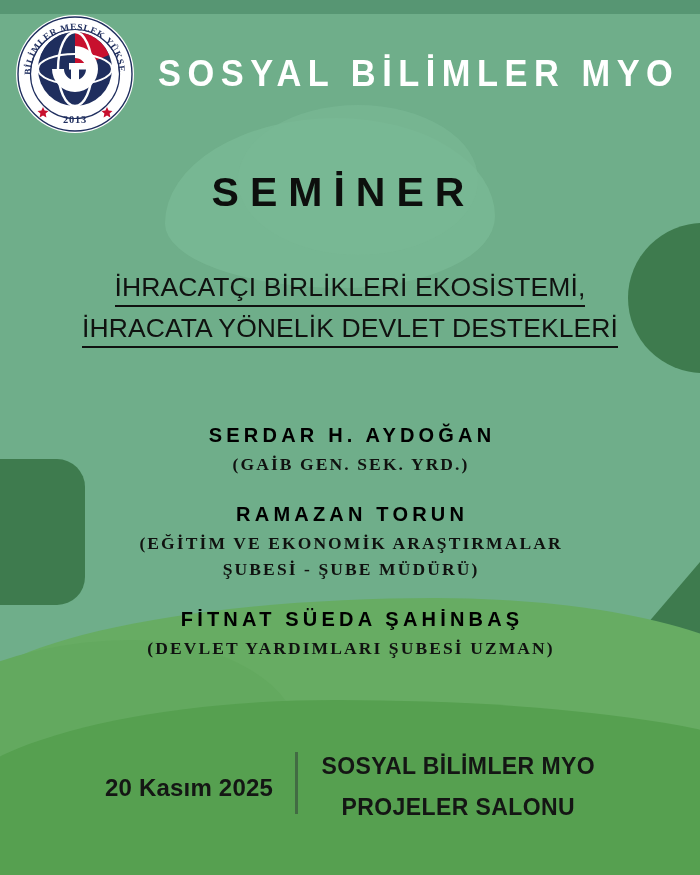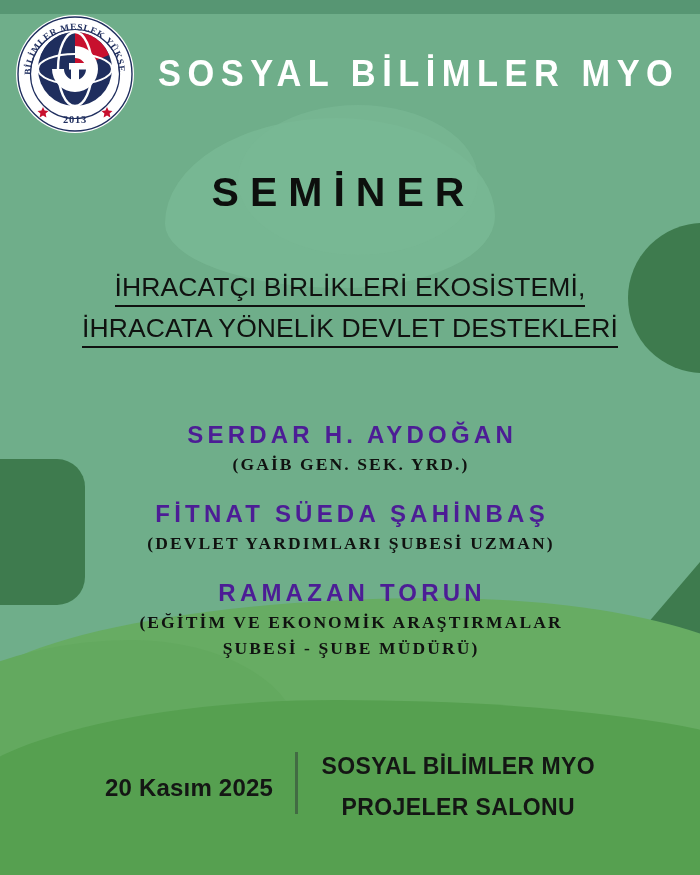--- a/index.html
+++ b/index.html
@@ -191,22 +191,22 @@
     position: absolute;
     top: 420px;
     left: 0;
     width: 700px;
     text-align: center;
   }
   .speaker { margin-bottom: 23px; }
   .speaker:last-child { margin-bottom: 0; }
   .speaker-name {
     display: block;
-    color: #4c1d95;
-    font-size: 24px;
+    color: #000000;
+    font-size: 20px;
     font-weight: 700;
     letter-spacing: 4.2px;
     text-indent: 4.2px;
     line-height: 30px;
   }
   .speaker-role {
     display: block;
     color: #101210;
     font-size: 17.5px;
     font-weight: 700;
@@ -307,28 +307,28 @@
     </div>
 
     <div class="speakers">
 
       <div class="speaker">
         <span class="speaker-name">SERDAR H. AYDOĞAN</span>
         <span class="speaker-role">(GAİB GEN. SEK. YRD.)</span>
       </div>
 
       <div class="speaker">
-        <span class="speaker-name">FİTNAT SÜEDA ŞAHİNBAŞ</span>
-        <span class="speaker-role">(DEVLET YARDIMLARI ŞUBESİ UZMAN)</span>
-      </div>
-
-      <div class="speaker">
         <span class="speaker-name">RAMAZAN TORUN</span>
         <span class="speaker-role">(EĞİTİM VE EKONOMİK ARAŞTIRMALAR</span>
         <span class="speaker-role">ŞUBESİ - ŞUBE MÜDÜRÜ)</span>
+      </div>
+
+      <div class="speaker">
+        <span class="speaker-name">FİTNAT SÜEDA ŞAHİNBAŞ</span>
+        <span class="speaker-role">(DEVLET YARDIMLARI ŞUBESİ UZMAN)</span>
       </div>
 
     </div>
 
     <div class="footer">
       <div class="footer-col footer-date">
         <span class="footer-line">20 Kasım 2025</span>
       </div>
       <div class="footer-divider"></div>
       <div class="footer-col footer-venue">

